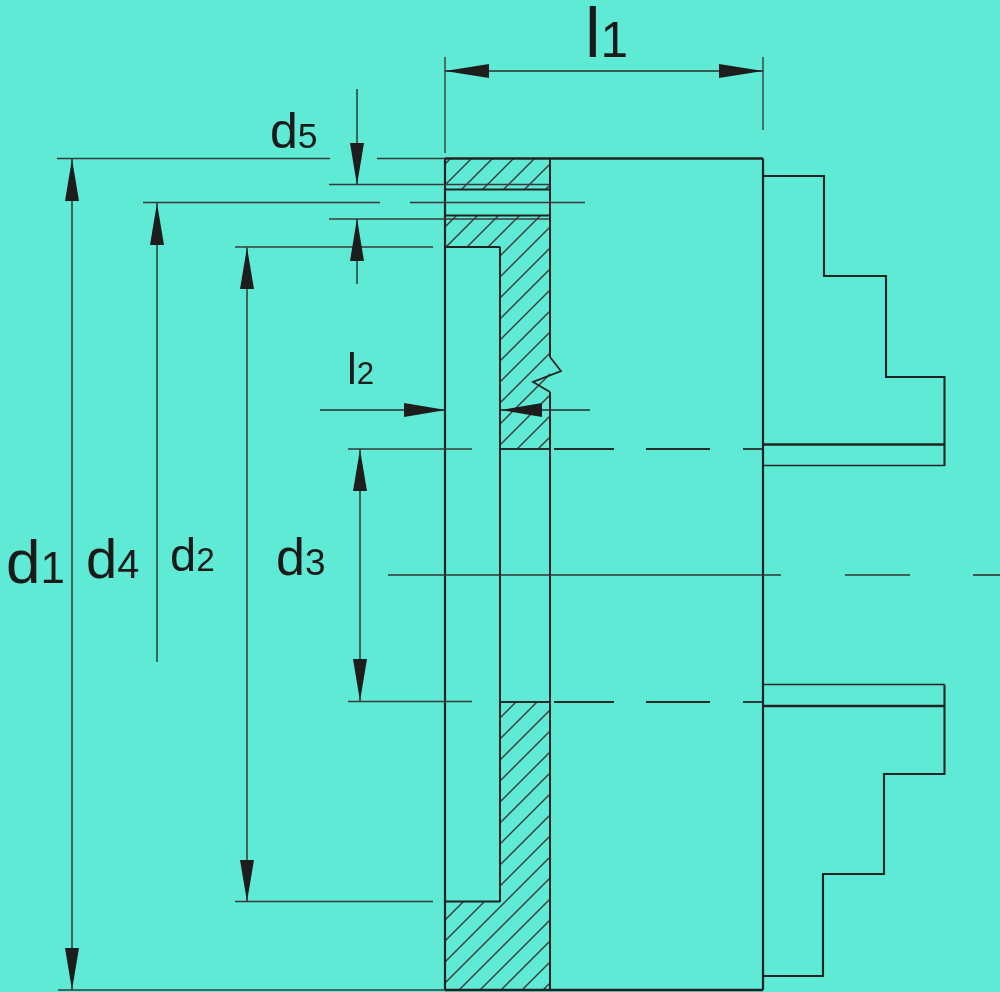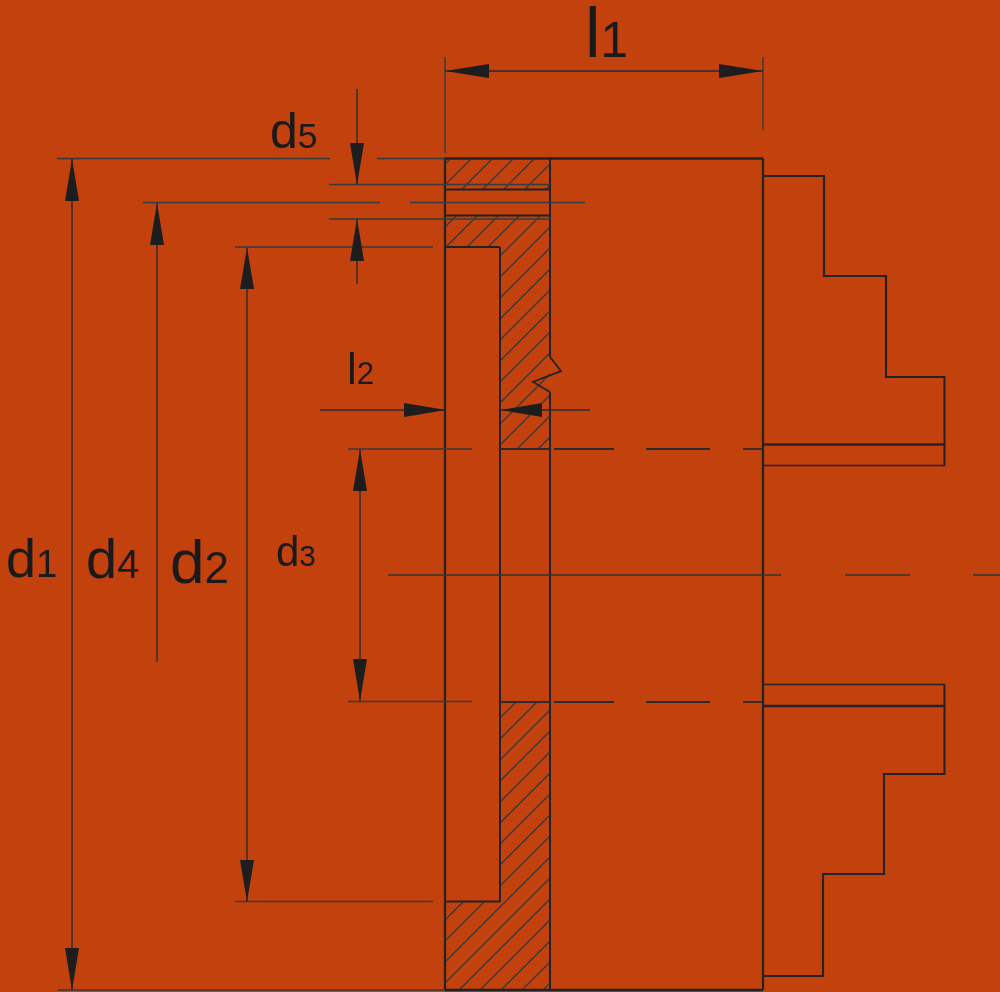--- a/index.html
+++ b/index.html
@@ -1,25 +1,25 @@
 <!DOCTYPE html>
 <html><head>
 <meta charset="utf-8">
 <style>
   html,body{margin:0;padding:0;background:#ffffff;}
-  .stage{position:relative;width:1000px;height:992px;background:#c2410c;overflow:hidden;
+  .stage{position:relative;width:1000px;height:992px;background:#5eead4;overflow:hidden;
          font-family:"Liberation Sans", sans-serif;}
   .stage svg{position:absolute;left:0;top:0;}
   .lbl{position:absolute;color:#1a1a1a;line-height:1;white-space:nowrap;
        font-family:"Liberation Sans", sans-serif;}
   .lbl .sub{font-size:0.71em;}
-  .lbl-d1{left:6px;top:531px;font-size:54px;}
+  .lbl-d1{left:6px;top:531px;font-size:62px;}
   .lbl-d4{left:86px;top:531px;font-size:56px;}
-  .lbl-d2{left:170px;top:531px;font-size:62px;}
-  .lbl-d3{left:276px;top:531px;font-size:42px;}
+  .lbl-d2{left:170px;top:531px;font-size:47px;}
+  .lbl-d3{left:276px;top:531px;font-size:52px;}
   .lbl-d5{left:270px;top:66px;font-size:50px;margin-top:40px;}
   .lbl-l1{left:585px;top:-2px;font-size:70px;}
   .lbl-l2{left:347px;top:347px;font-size:44px;}
 </style>
 </head>
 <body>
 
 <div class="stage">
 
 <svg width="1000" height="992" viewBox="0 0 1000 992" xmlns="http://www.w3.org/2000/svg">

